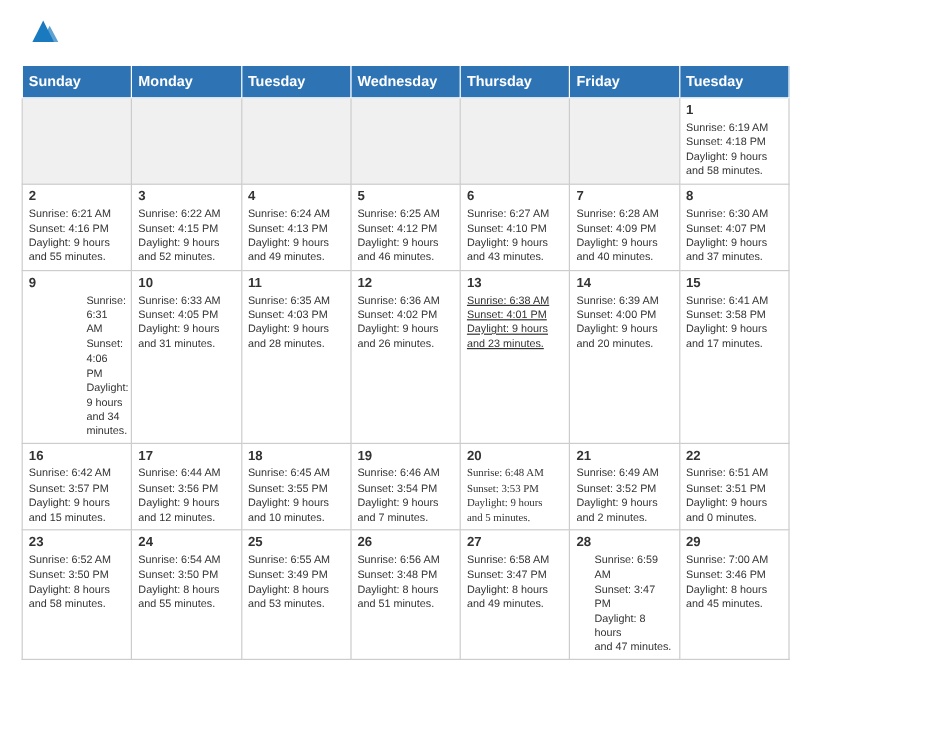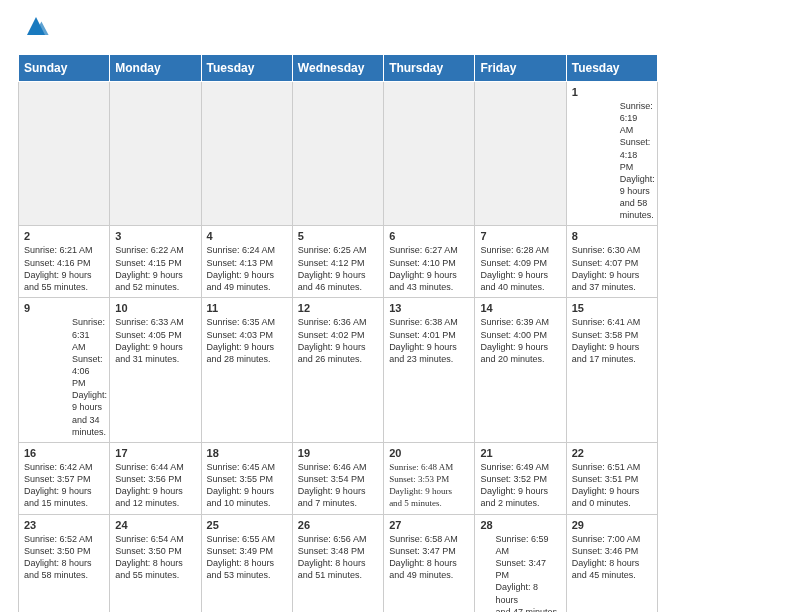--- a/index.html
+++ b/index.html
@@ -131,21 +131,21 @@
     <tbody id="calendar-body">
     <tr>
           <td class="empty"></td>
           <td class="empty"></td>
           <td class="empty"></td>
           <td class="empty"></td>
           <td class="empty"></td>
           <td class="empty"></td>
           <td>
             <span class="day-num">1</span>
-            <div class="day-info" style="white-space: pre-line; margin-left: 48px;">Sunrise: 6:19 AM
+            <div class="day-info" style="white-space: pre-line;">Sunrise: 6:19 AM
 Sunset: 4:18 PM
 Daylight: 9 hours
 and 58 minutes.</div>
           </td>
         </tr>
         <tr>
           <td>
             <span class="day-num">2</span>
             <div class="day-info" style="white-space: pre-line;">Sunrise: 6:21 AM
 Sunset: 4:16 PM
@@ -219,21 +219,21 @@
           </td>
           <td>
             <span class="day-num">12</span>
             <div class="day-info" style="white-space: pre-line;">Sunrise: 6:36 AM
 Sunset: 4:02 PM
 Daylight: 9 hours
 and 26 minutes.</div>
           </td>
           <td>
             <span class="day-num">13</span>
-            <div class="day-info" style="white-space: pre-line;">Sunrise: 6:38 AM
+            <div class="day-info" style="white-space: pre-line; text-decoration: underline;">Sunrise: 6:38 AM
 Sunset: 4:01 PM
 Daylight: 9 hours
 and 23 minutes.</div>
           </td>
           <td>
             <span class="day-num">14</span>
             <div class="day-info" style="white-space: pre-line;">Sunrise: 6:39 AM
 Sunset: 4:00 PM
 Daylight: 9 hours
 and 20 minutes.</div>

